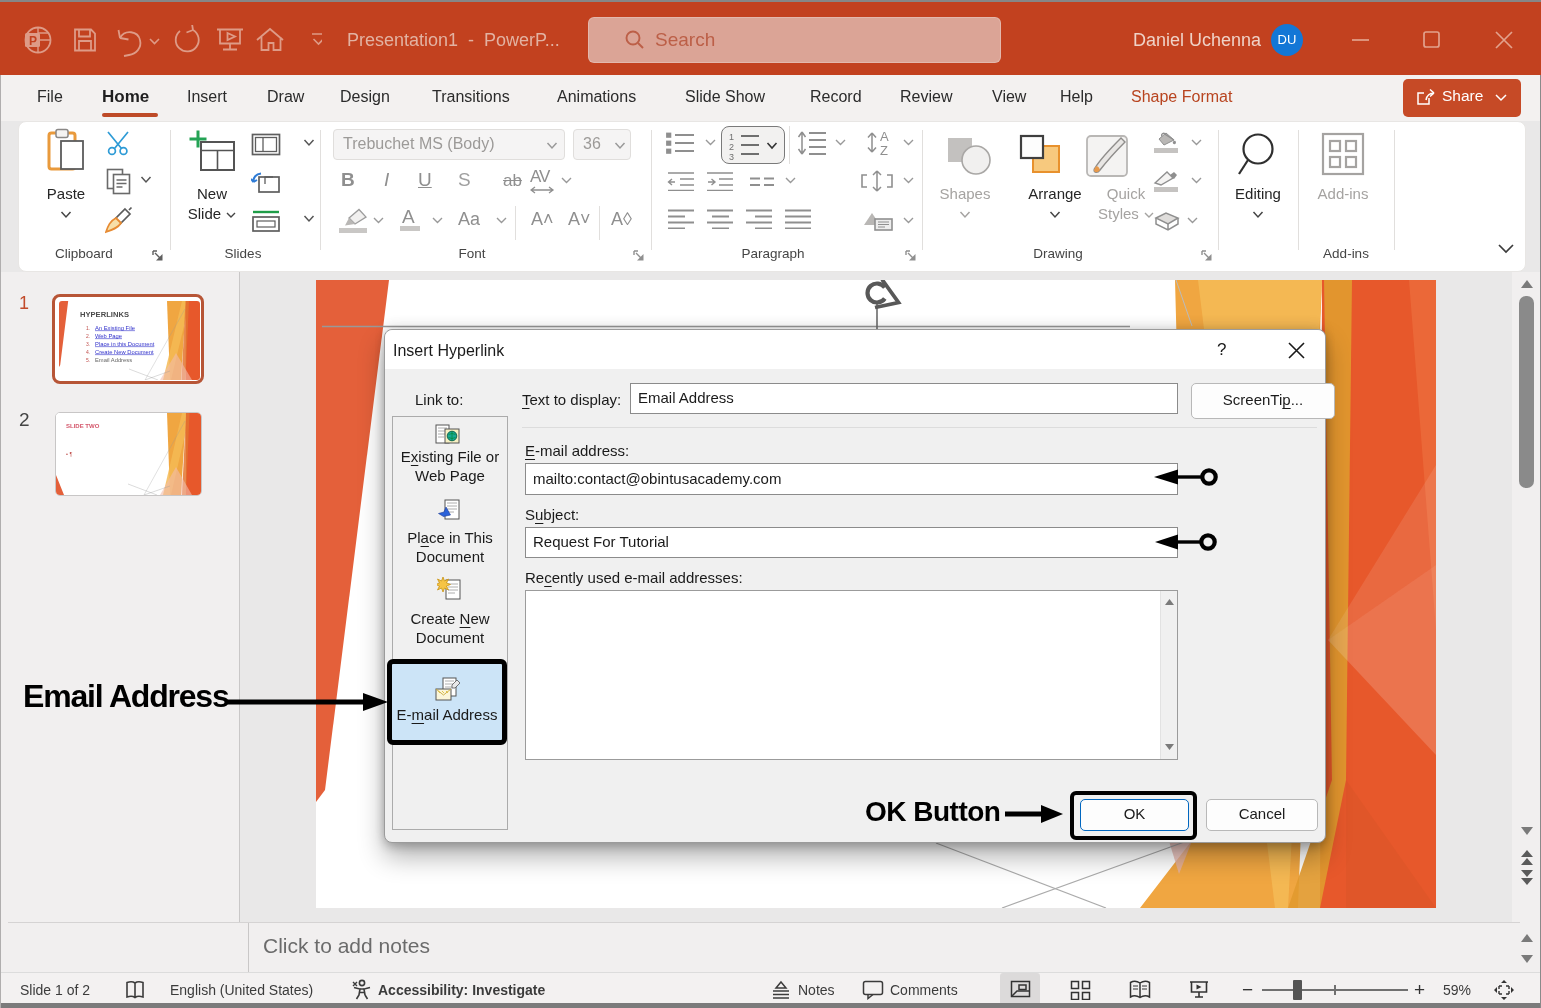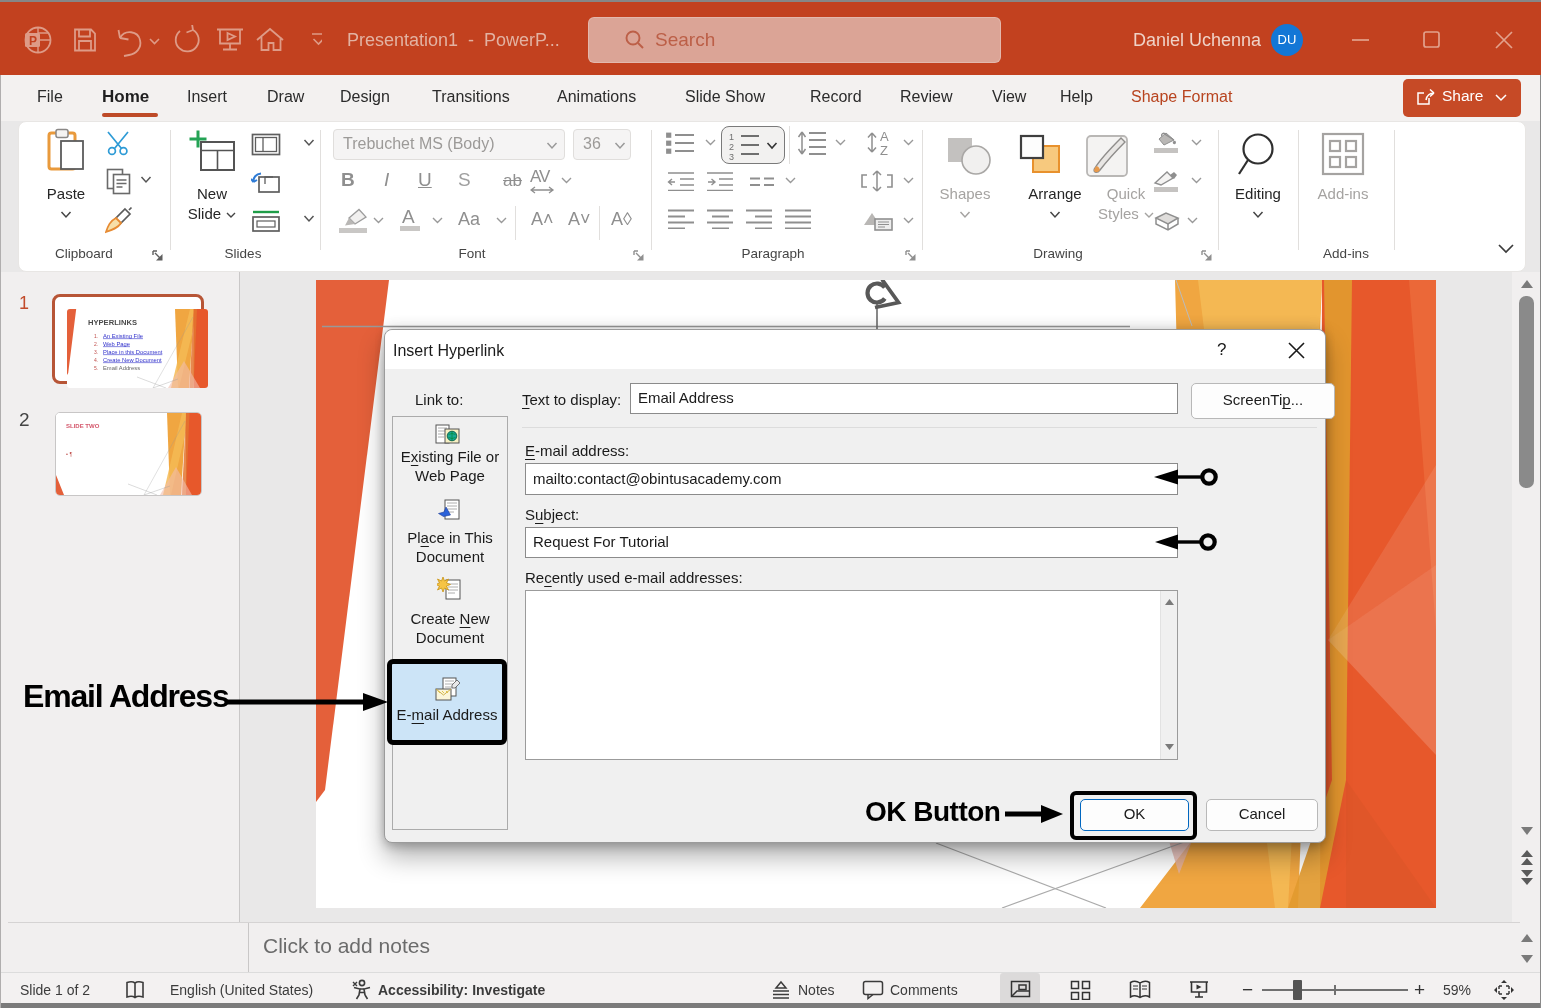--- a/index.html
+++ b/index.html
@@ -398,21 +398,21 @@
   <div class="abs" style="left:1293px;top:63px;width:62px;text-align:center;font-size:15px;color:#A5A3A1;">Add-ins</div>
   <div class="glabel" style="left:1267px;">Add-ins</div>
 
   <svg class="abs" style="left:1478px;top:121px;" width="18" height="12" viewBox="0 0 18 12" fill="none" stroke="#3b3b3b" stroke-width="1.7">
         <path d="M2 2 l7 7 l7 -7"></path>
       </svg>
 </div>
 
 <div id="thumbs">
   <div class="abs" style="left:19px;top:21px;font-size:18px;color:#C24B2B;">1</div>
-  <div class="abs" style="left:52px;top:22px;width:152px;height:90px;border:3.5px solid #B75536;border-radius:8px;background:#fff;padding:12px;">
+  <div class="abs" style="left:52px;top:22px;width:152px;height:90px;border:3.5px solid #B75536;border-radius:8px;background:#fff;padding:4px;">
     <svg width="141" height="79" viewBox="0 0 141 79" style="border-radius:3px;">
       <rect width="141" height="79" fill="#ffffff"></rect>
       <polygon points="0,0 9.2,0 1.2,64 0,66" fill="#E4603A"></polygon>
       <polygon points="108,0 127,0 122,79 111,79" fill="#F0A641"></polygon>
       <polygon points="123,0 131,0 112,79 104,79" fill="#F4BA55" opacity="0.85"></polygon>
       <polygon points="127,0 141,0 141,79 126.5,79" fill="#E7582B"></polygon>
       <polygon points="126.5,0 130,0 126.5,79 122.5,79" fill="#E3742F" opacity="0.85"></polygon>
       <polygon points="117,52 133,79 101,79" fill="#F2BCAC" opacity="0.6"></polygon>
       <line x1="86" y1="79" x2="111" y2="70" stroke="#9a9a9a" stroke-width="0.55" opacity="0.65"></line>
       <line x1="86" y1="79" x2="126" y2="8" stroke="#9a9a9a" stroke-width="0.55" opacity="0.55"></line>

